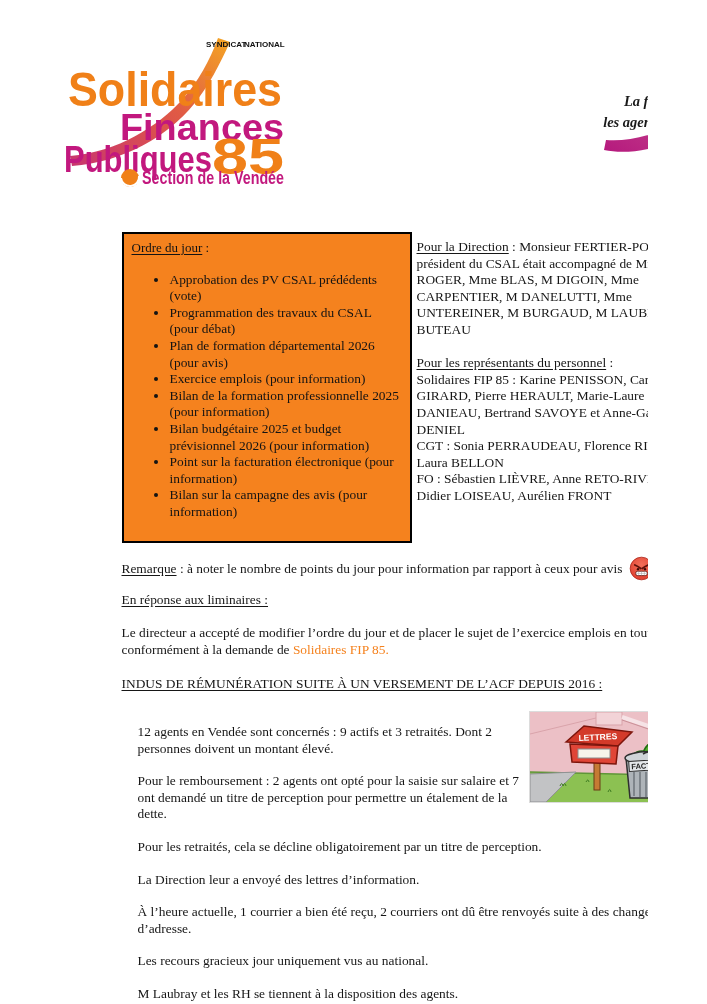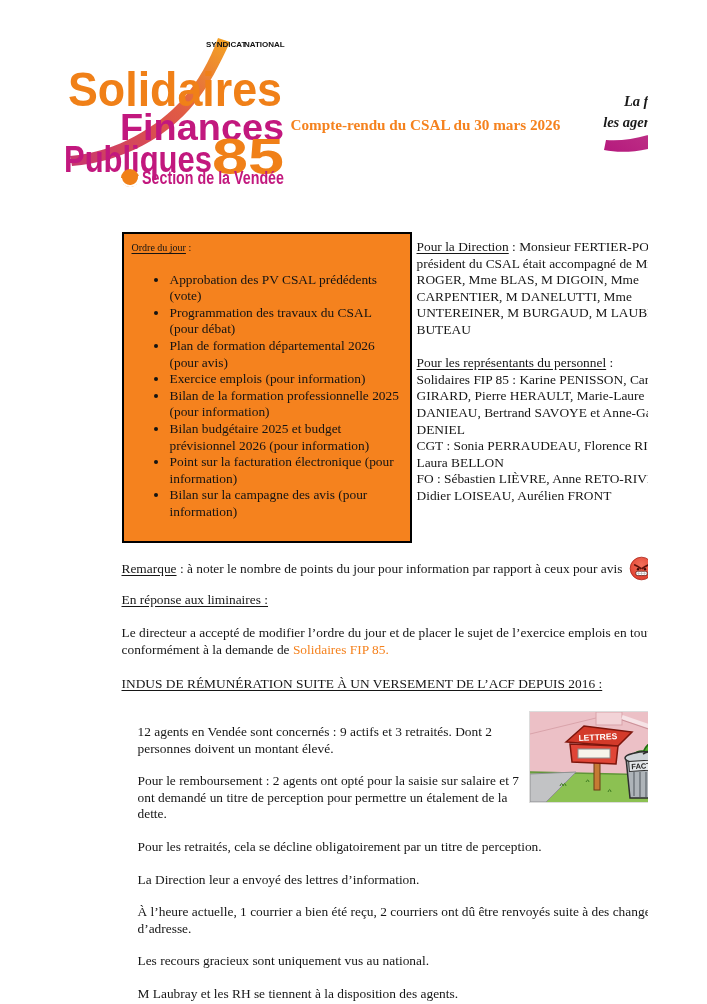--- a/index.html
+++ b/index.html
@@ -9,21 +9,21 @@
   .u{text-decoration:underline;text-underline-offset:2px;}
   .body-text{font-size:13.4px;line-height:16.6px;}
 
   .logo-left{left:4px;top:32px;width:222px;height:158px;}
   .doc-title{left:231px;top:116px;width:270px;font-size:15.2px;font-weight:bold;color:#F5821E;}
   .logo-right{left:540px;top:58px;width:158px;height:105px;}
 
   .info-table{left:62px;top:232px;width:583px;display:flex;gap:5px;align-items:stretch;}
   .agenda-box{width:290px;box-sizing:border-box;background:#F5821E;border:2px solid #000;
               padding:6px 10px 6px 8px;min-height:311px;color:#131313;}
-  .agenda-heading{font-size:10px;line-height:16.6px;}
+  .agenda-heading{font-size:13px;line-height:16.6px;}
   ul.agenda-list{margin:15px 0 0 0;padding-left:37px;}
   ul.agenda-list li{margin:0;padding-left:1px;}
   .attendees-cell{flex:1;box-sizing:border-box;padding-top:7px;}
   .att-p{margin:0;}
   .att-gap{height:16.6px;}
 
   .remark-line{left:62px;top:556px;width:640px;white-space:nowrap;}
   .emoji{display:inline-block;width:25px;height:25px;vertical-align:-8px;margin-left:7px;}
   .lim-heading{left:62px;top:592px;}
   .director-para{left:62px;top:625px;width:583px;}
@@ -55,21 +55,20 @@
       <text x="4" y="74" font-family="Liberation Sans, sans-serif" font-weight="bold" font-size="48" fill="#F08018" textLength="214" lengthAdjust="spacingAndGlyphs">Solidaires</text>
       <text x="56" y="108" font-family="Liberation Sans, sans-serif" font-weight="bold" font-size="36" fill="#C2187E" textLength="164" lengthAdjust="spacingAndGlyphs">Finances</text>
       <text x="0" y="140" font-family="Liberation Sans, sans-serif" font-weight="bold" font-size="36" fill="#C2187E" textLength="148" lengthAdjust="spacingAndGlyphs">Publiques</text>
       <text x="148" y="142" font-family="Liberation Sans, sans-serif" font-weight="bold" font-size="50" fill="#F08018" textLength="72" lengthAdjust="spacingAndGlyphs">85</text>
       <circle cx="66" cy="146" r="9" fill="#F08018"></circle>
       <path d="M57,146 A9,9 0 0 0 75,144" stroke="#ffffff" stroke-width="2" fill="none"></path>
       <text x="78" y="152" font-family="Liberation Sans, sans-serif" font-weight="bold" font-size="18" fill="#C2187E" textLength="142" lengthAdjust="spacingAndGlyphs">Section de la Vendée</text>
     </svg>
   </div>
 
-  <div class="abs doc-title">Compte-rendu du CSAL du 30 mars 2026</div>
 
   <div class="abs logo-right">
     <svg viewBox="0 0 158 105" width="158" height="105">
       <defs>
         <linearGradient id="gSwoosh2" x1="0" y1="1" x2="1" y2="0">
           <stop offset="0" stop-color="#B5197D"></stop>
           <stop offset="0.55" stop-color="#C6498F"></stop>
           <stop offset="1" stop-color="#F08018"></stop>
         </linearGradient>
       </defs>
@@ -173,17 +172,17 @@
           <text x="121.5" y="56" text-anchor="middle" font-family="Liberation Sans, sans-serif" font-weight="bold" font-size="7.5" fill="#222222">FACTURES</text>
         </g>
         <path d="M30,74 q2,-5 3,0 q2,-5 3,0 M78,80 q2,-5 3,0 M56,70 q2,-4 3,0" stroke="#3f7d22" stroke-width="1" fill="none"></path>
       </svg>
     </div>
     <div class="line">12 agents en Vendée sont concernés : 9 actifs et 3 retraités. Dont 2 personnes doivent un montant élevé.</div>
     <div class="line">Pour le remboursement : 2 agents ont opté pour la saisie sur salaire et 7 ont demandé un titre de perception pour permettre un étalement de la dette.</div>
     <div class="line">Pour les retraités, cela se décline obligatoirement par un titre de perception.</div>
     <div class="line">La Direction leur a envoyé des lettres d’information.</div>
     <div class="line">À l’heure actuelle, 1 courrier a bien été reçu, 2 courriers ont dû être renvoyés suite à des changements d’adresse.</div>
-    <div class="line">Les recours gracieux sont uniquement vus au national.</div>
+    <div class="line">Les recours gracieux jour uniquement vus au national.</div>
     <div class="line">M Laubray et les RH se tiennent à la disposition des agents.</div>
   </div>
 
 </div>
 
 </body></html>

